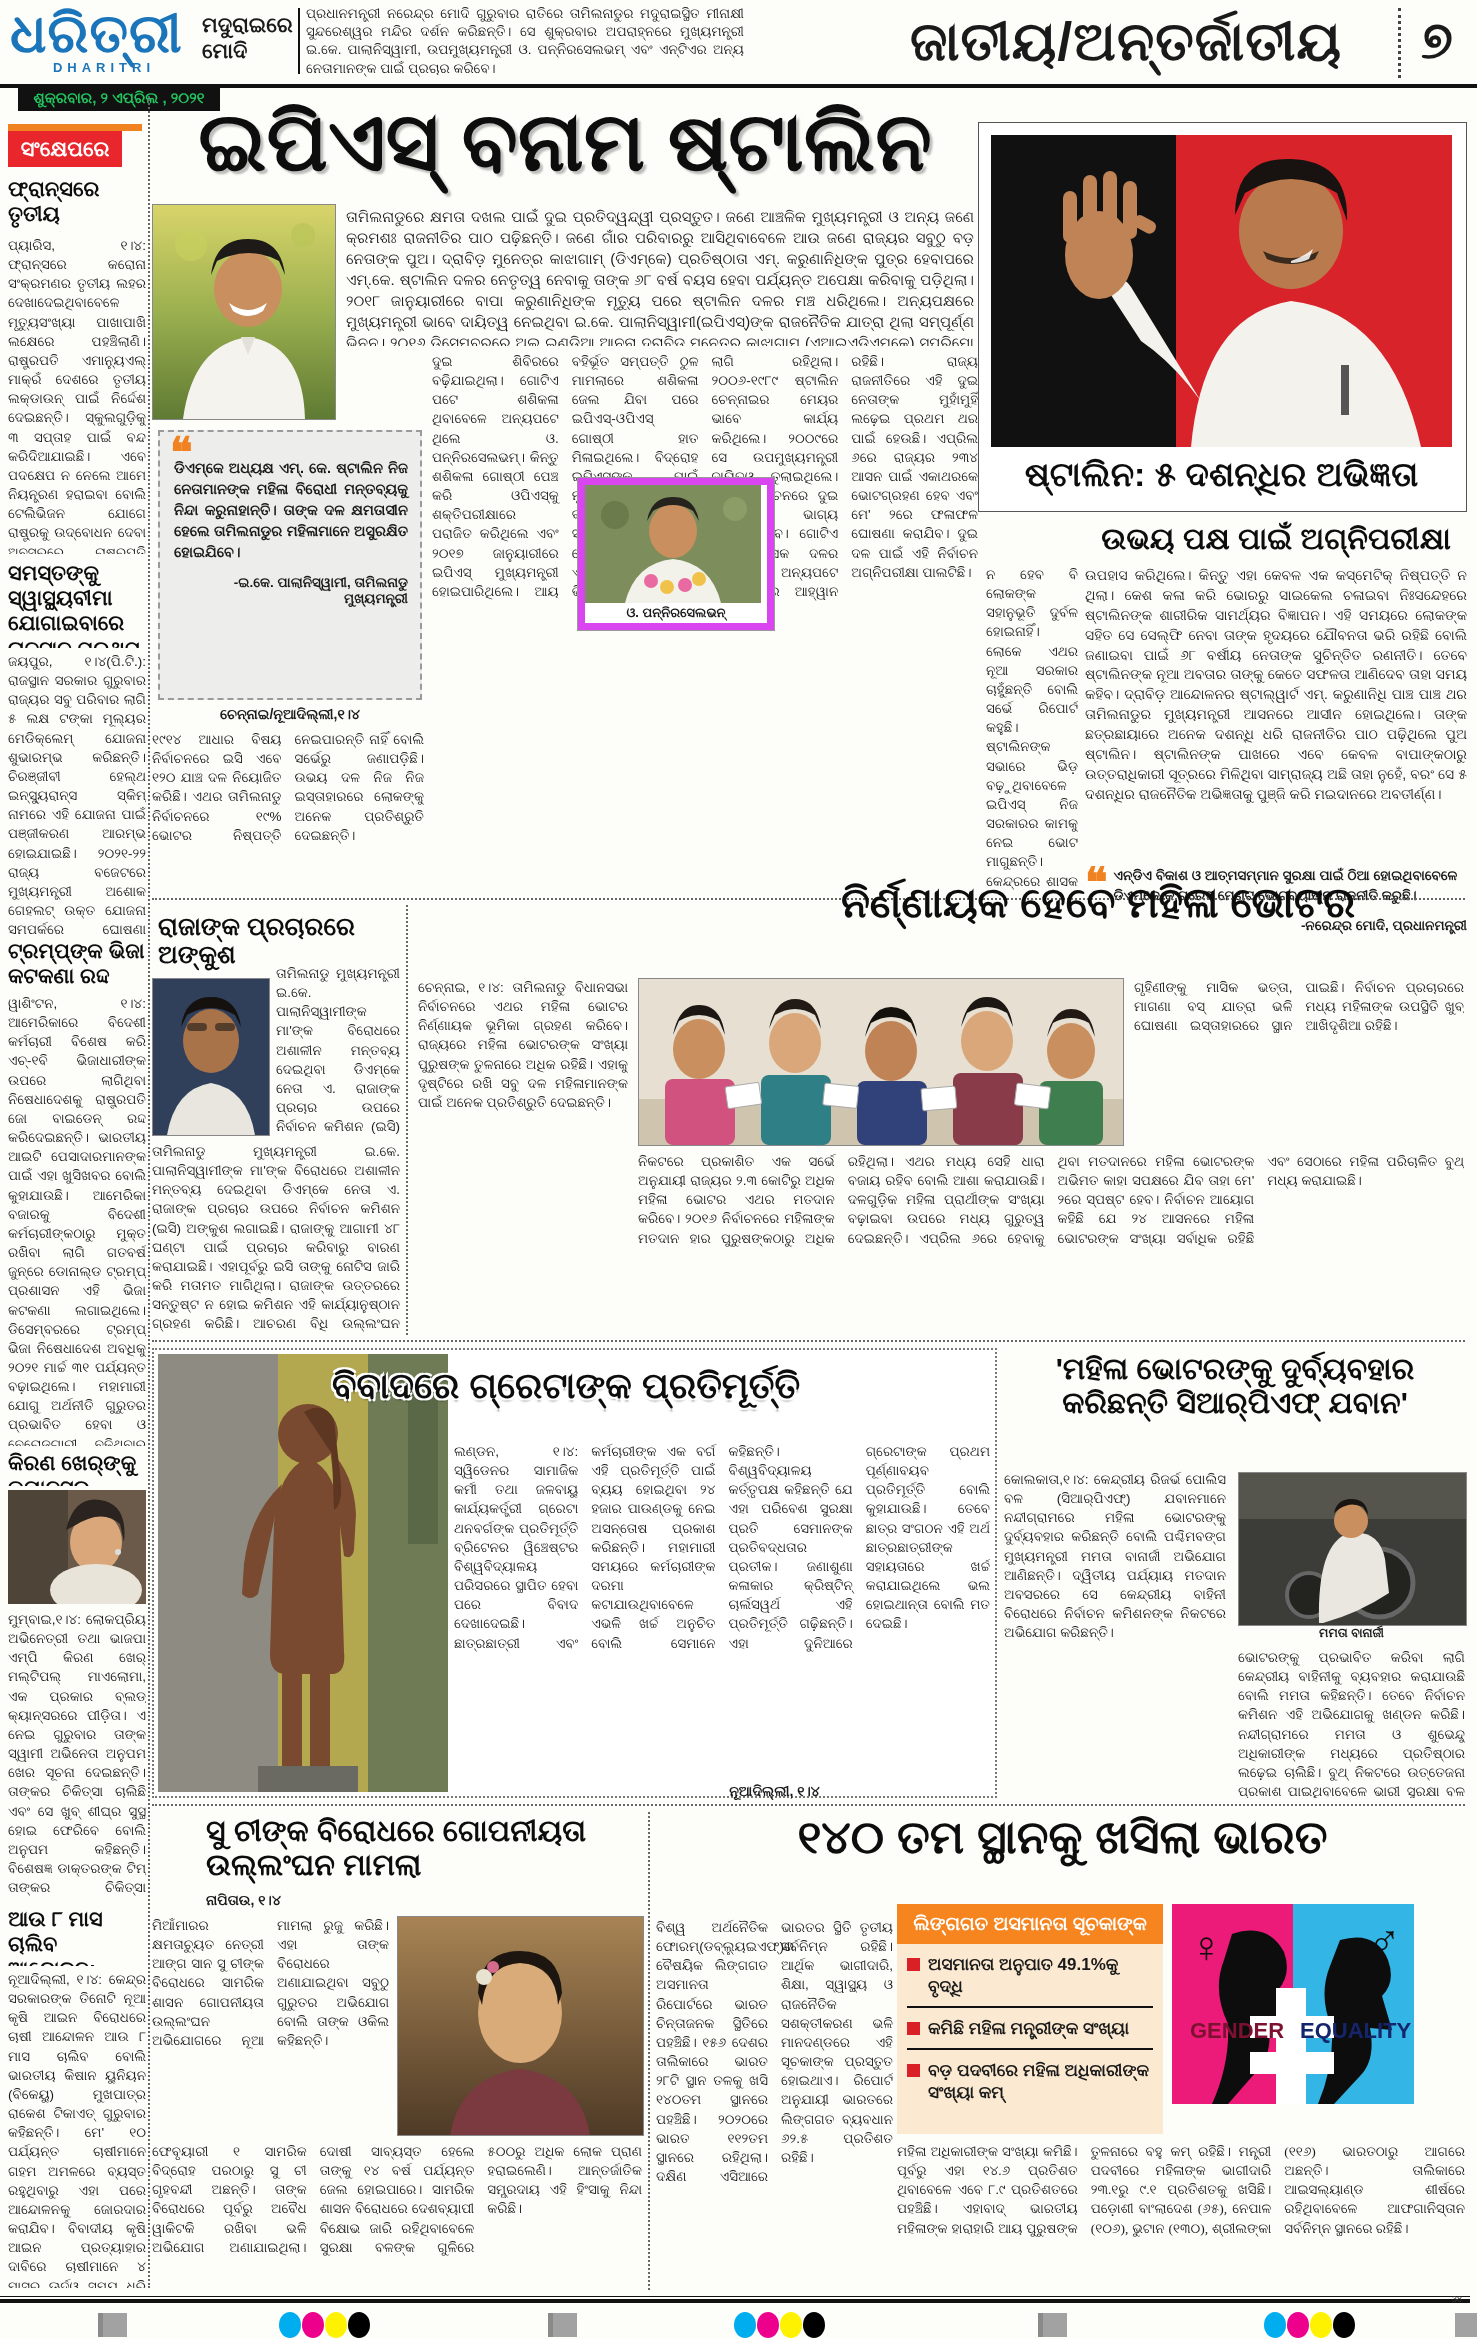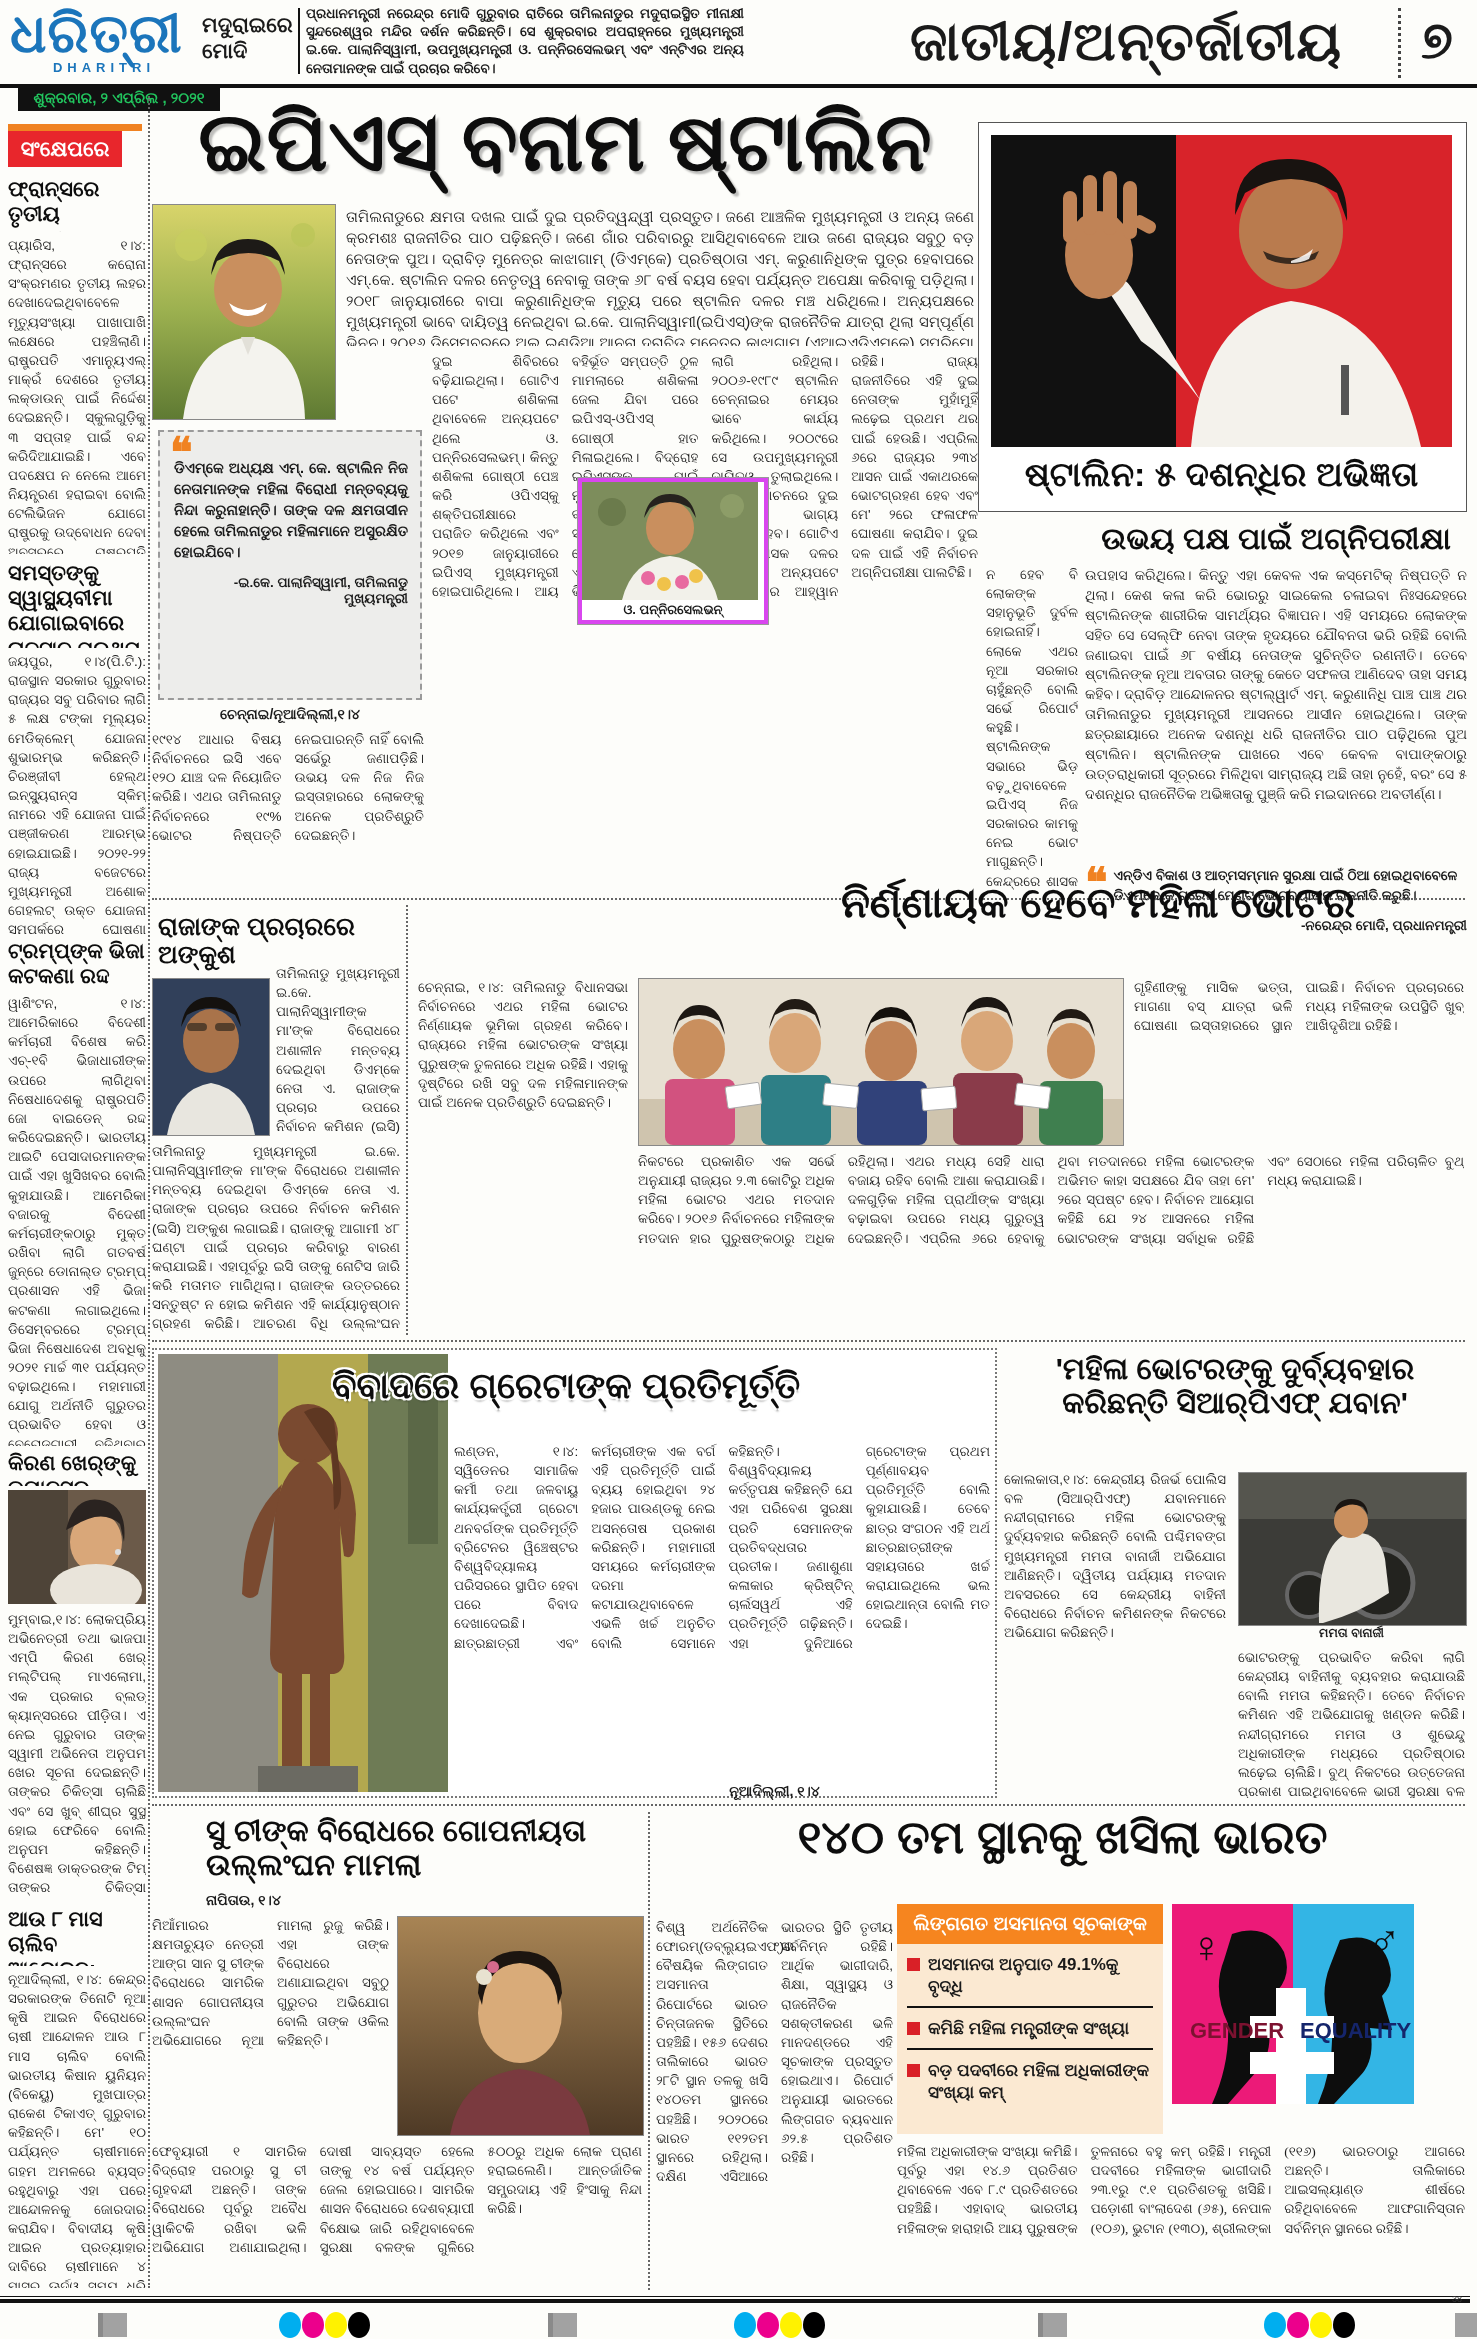--- a/index.html
+++ b/index.html
@@ -48,21 +48,21 @@
 <div class="page">
 
   <div class="abs" style="left:10px;top:6px;width:188px;">
     <div class="logo">ଧରିତ୍ରୀ</div>
     <div class="logo-sub">DHARITRI</div>
   </div>
   <div class="abs datebar" style="left:18px;top:84px;width:202px;height:27px;">ଶୁକ୍ରବାର, ୨ ଏପ୍ରିଲ , ୨୦୨୧</div>
 
   <div class="abs brief-title" style="left:202px;top:12px;width:92px;">ମଦୁରାଇରେ ମୋଦି</div>
   <div class="abs" style="left:298px;top:8px;width:2px;height:66px;background:#111;"></div>
-  <div class="abs" style="left:306px;top:5px;width:438px;height:76px;font-size:13.5px;line-height:1.35;text-align:justify;overflow:hidden;font-weight:bold;">ପ୍ରଧାନମନ୍ତ୍ରୀ ନରେନ୍ଦ୍ର ମୋଦି ଗୁରୁବାର ରାତିରେ ତାମିଲନାଡୁର ମଦୁରାଇସ୍ଥିତ ମୀନାକ୍ଷୀ ସୁନ୍ଦରେଶ୍ୱର ମନ୍ଦିର ଦର୍ଶନ କରିଛନ୍ତି। ସେ ଶୁକ୍ରବାର ଅପରାହ୍ନରେ ମୁଖ୍ୟମନ୍ତ୍ରୀ ଇ.କେ. ପାଲାନିସ୍ୱାମୀ, ଉପମୁଖ୍ୟମନ୍ତ୍ରୀ ଓ. ପନ୍ନିରସେଲଭମ୍ ଏବଂ ଏନ୍‌ଟିଏର ଅନ୍ୟ ନେତାମାନଙ୍କ ପାଇଁ ପ୍ରଚାର କରିବେ।</div>
+  <div class="abs" style="left:306px;top:5px;width:438px;height:76px;font-size:13.5px;line-height:1.35;text-align:justify;overflow:hidden;">ପ୍ରଧାନମନ୍ତ୍ରୀ ନରେନ୍ଦ୍ର ମୋଦି ଗୁରୁବାର ରାତିରେ ତାମିଲନାଡୁର ମଦୁରାଇସ୍ଥିତ ମୀନାକ୍ଷୀ ସୁନ୍ଦରେଶ୍ୱର ମନ୍ଦିର ଦର୍ଶନ କରିଛନ୍ତି। ସେ ଶୁକ୍ରବାର ଅପରାହ୍ନରେ ମୁଖ୍ୟମନ୍ତ୍ରୀ ଇ.କେ. ପାଲାନିସ୍ୱାମୀ, ଉପମୁଖ୍ୟମନ୍ତ୍ରୀ ଓ. ପନ୍ନିରସେଲଭମ୍ ଏବଂ ଏନ୍‌ଟିଏର ଅନ୍ୟ ନେତାମାନଙ୍କ ପାଇଁ ପ୍ରଚାର କରିବେ।</div>
 
   <div class="abs section-title" style="left:862px;top:10px;width:528px;text-align:center;">ଜାତୀୟ/ଅନ୍ତର୍ଜାତୀୟ</div>
   <div class="abs" style="left:1398px;top:8px;height:70px;border-left:3px dotted #444;"></div>
   <div class="abs pagenum" style="left:1408px;top:10px;width:58px;text-align:center;">୭</div>
   <div class="abs rule" style="left:0;top:84px;width:1477px;height:4px;"></div>
 
   <div class="abs dottedv" style="left:148px;top:96px;height:2192px;"></div>
 
   <div class="abs sb-head-orange" style="left:8px;top:124px;width:134px;height:7px;"></div>
   <div class="abs sb-head-red" style="left:8px;top:131px;width:114px;height:36px;">ସଂକ୍ଷେପରେ</div>
@@ -119,21 +119,21 @@
   <div class="abs qbox" style="left:158px;top:430px;width:264px;height:270px;">
     <div class="abs qmark" style="left:10px;top:8px;">❝</div>
     <div class="qtext">ଡିଏମ୍‌କେ ଅଧ୍ୟକ୍ଷ ଏମ୍. କେ. ଷ୍ଟାଲିନ ନିଜ ନେତାମାନଙ୍କ ମହିଳା ବିରୋଧୀ ମନ୍ତବ୍ୟକୁ ନିନ୍ଦା କରୁନାହାନ୍ତି। ତାଙ୍କ ଦଳ କ୍ଷମତାସୀନ ହେଲେ ତାମିଲନାଡୁର ମହିଳାମାନେ ଅସୁରକ୍ଷିତ ହୋଇଯିବେ।</div>
     <div class="qattr">-ଇ.କେ. ପାଲାନିସ୍ୱାମୀ, ତାମିଲନାଡୁ ମୁଖ୍ୟମନ୍ତ୍ରୀ</div>
   </div>
   <div class="abs dl" style="left:158px;top:706px;width:264px;text-align:center;">ଚେନ୍ନାଇ/ନୂଆଦିଲ୍ଲୀ,୧।୪</div>
   <div class="abs txt cols2" style="left:152px;top:730px;width:272px;height:162px;">୧୯୧୪ ଆଧାର ବିଷୟ ନିର୍ବାଚନରେ ଇସି ଏବେ ୧୨୦ ଯାଞ୍ଚ ଦଳ ନିୟୋଜିତ କରିଛି। ଏଥର ତାମିଲନାଡୁ ନିର୍ବାଚନରେ ୧୯% ଭୋଟର ନିଷ୍ପତ୍ତି ନେଇପାରନ୍ତି ନାହିଁ ବୋଲି ସର୍ଭେରୁ ଜଣାପଡ଼ିଛି। ଉଭୟ ଦଳ ନିଜ ନିଜ ଇସ୍ତାହାରରେ ଲୋକଙ୍କୁ ଅନେକ ପ୍ରତିଶ୍ରୁତି ଦେଇଛନ୍ତି।</div>
 
   <div class="abs txt cols4" style="left:432px;top:352px;width:546px;height:540px;">ଦୁଇ ଶିବିରରେ ବଢ଼ିଯାଇଥିଲା। ଗୋଟିଏ ପଟେ ଶଶିକଳା ଥିବାବେଳେ ଅନ୍ୟପଟେ ଥିଲେ ଓ. ପନ୍ନିରସେଲଭମ୍। କିନ୍ତୁ ଶଶିକଳା ଗୋଷ୍ଠୀ ପେଞ୍ଚ କରି ଓପିଏସ୍‌କୁ ଶକ୍ତିପରୀକ୍ଷାରେ ପରାଜିତ କରିଥିଲେ ଏବଂ ୨୦୧୭ ଜାନୁୟାରୀରେ ଇପିଏସ୍ ମୁଖ୍ୟମନ୍ତ୍ରୀ ହୋଇପାରିଥିଲେ। ଆୟ ବହିର୍ଭୂତ ସମ୍ପତ୍ତି ଠୁଳ ମାମଲାରେ ଶଶିକଳା ଜେଲ ଯିବା ପରେ ଇପିଏସ୍-ଓପିଏସ୍ ଗୋଷ୍ଠୀ ହାତ ମିଳାଇଥିଲେ। ବିଦ୍ରୋହ ଇପିଏସ୍‌ଙ୍କ ପାଇଁ ମୁଖ୍ୟମନ୍ତ୍ରୀ ଚୌକିରେ ବସିବା ଲାଗି ସୁଯୋଗ ସୃଷ୍ଟି କରିଥିଲା। ସେତେବେଳେ ଏଆଇଏଡିଏମ୍‌କେ ଭିତରେ ଗୋଷ୍ଠୀ କନ୍ଦଳ ଲାଗି ରହିଥିଲା। ୨୦୦୬-୧୯୮୯ ଷ୍ଟାଲିନ ଚେନ୍ନାଇର ମେୟର ଭାବେ କାର୍ଯ୍ୟ କରିଥିଲେ। ୨୦୦୯ରେ ସେ ଉପମୁଖ୍ୟମନ୍ତ୍ରୀ ଦାୟିତ୍ୱ ତୁଲାଇଥିଲେ। ଏଥର ନିର୍ବାଚନରେ ଦୁଇ ନେତାଙ୍କ ଭାଗ୍ୟ ପରୀକ୍ଷା ହେବ। ଗୋଟିଏ ପଟେ ଶାସକ ଦଳର ସଫଳତା ଅନ୍ୟପଟେ ପରିବର୍ତ୍ତନର ଆହ୍ୱାନ ରହିଛି। ରାଜ୍ୟ ରାଜନୀତିରେ ଏହି ଦୁଇ ନେତାଙ୍କ ମୁହାଁମୁହିଁ ଲଢ଼େଇ ପ୍ରଥମ ଥର ପାଇଁ ହେଉଛି। ଏପ୍ରିଲ ୬ରେ ରାଜ୍ୟର ୨୩୪ ଆସନ ପାଇଁ ଏକାଥରକେ ଭୋଟଗ୍ରହଣ ହେବ ଏବଂ ମେ' ୨ରେ ଫଳାଫଳ ଘୋଷଣା କରାଯିବ। ଦୁଇ ଦଳ ପାଇଁ ଏହି ନିର୍ବାଚନ ଅଗ୍ନିପରୀକ୍ଷା ପାଲଟିଛି।</div>
 
-  <div class="abs" style="left:578px;top:478px;width:182px;background:#fff;border:4px solid #d946ef;box-shadow:0 0 0 1px #999;">
+  <div class="abs" style="left:578px;top:478px;width:182px;background:#fff;border:7px solid #d946ef;box-shadow:0 0 0 1px #999;">
     <div class="photo" style="width:176px;height:118px;">
       <svg width="176" height="118" xmlns="http://www.w3.org/2000/svg">
         <rect width="176" height="118" fill="#7d8d5c"></rect>
         <circle cx="30" cy="30" r="14" fill="#6b7b4c"></circle>
           <circle cx="150" cy="24" r="12" fill="#8d9d68"></circle>
         <ellipse cx="88" cy="46" rx="24" ry="27" fill="#c98f5e"></ellipse>
         <path d="M62 36 Q66 12 88 12 Q110 12 114 36 L108 26 Q88 14 68 26 Z" fill="#26221e"></path>
         <path d="M40 118 Q50 78 88 74 Q126 78 136 118 Z" fill="#f2f1ea"></path>
         <circle cx="66" cy="96" r="7" fill="#e86aa0"></circle>
           <circle cx="82" cy="102" r="7" fill="#f0c24a"></circle>

